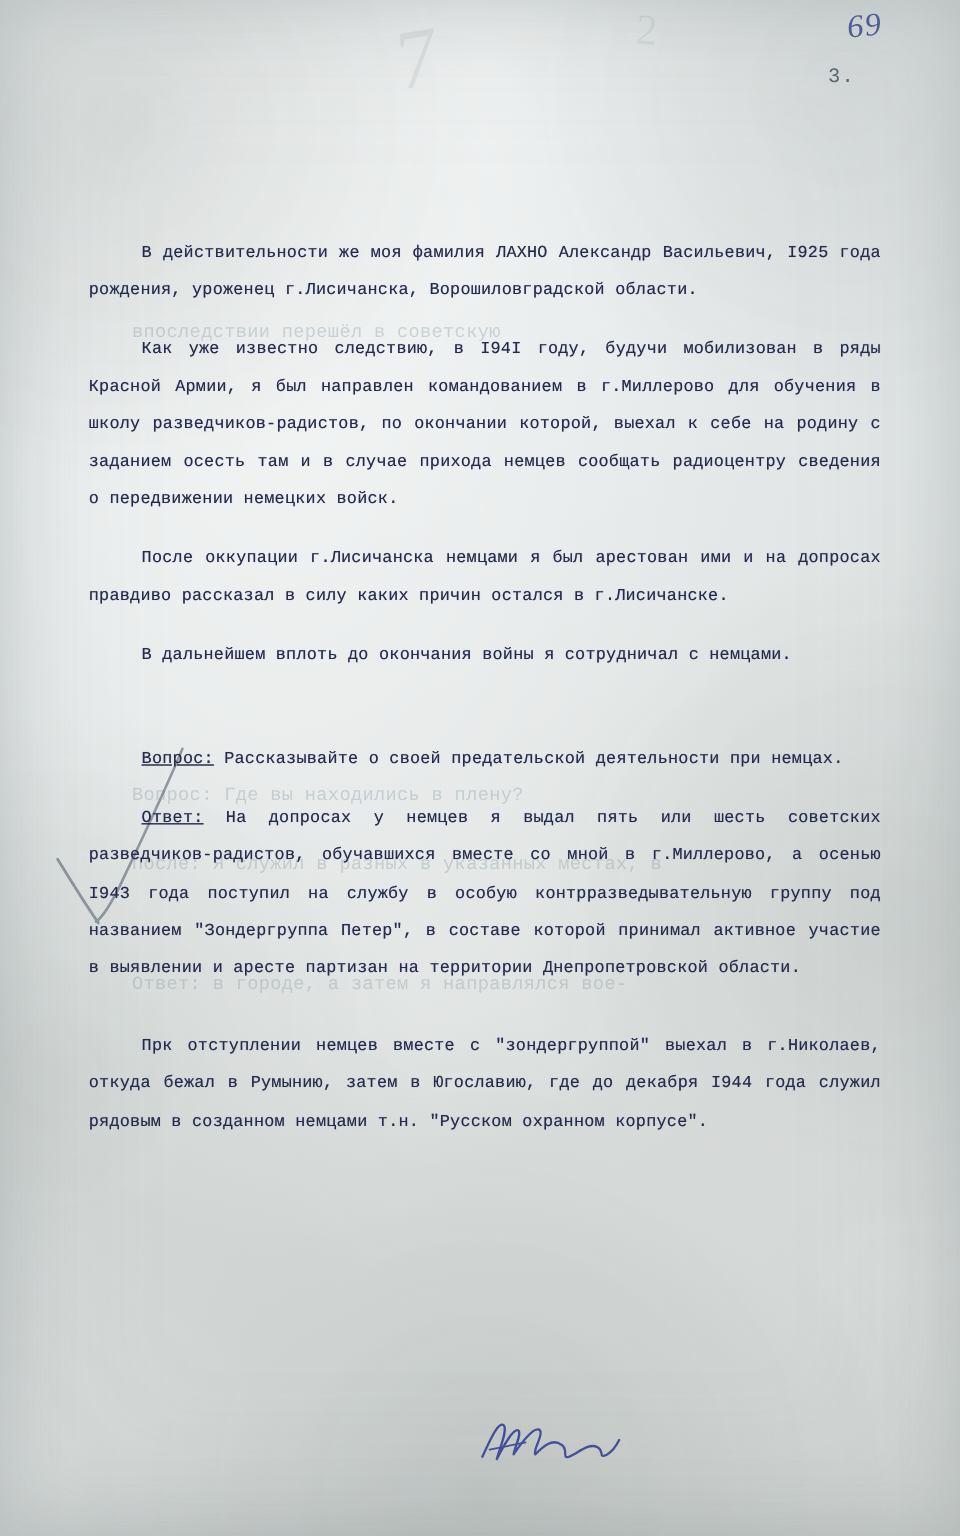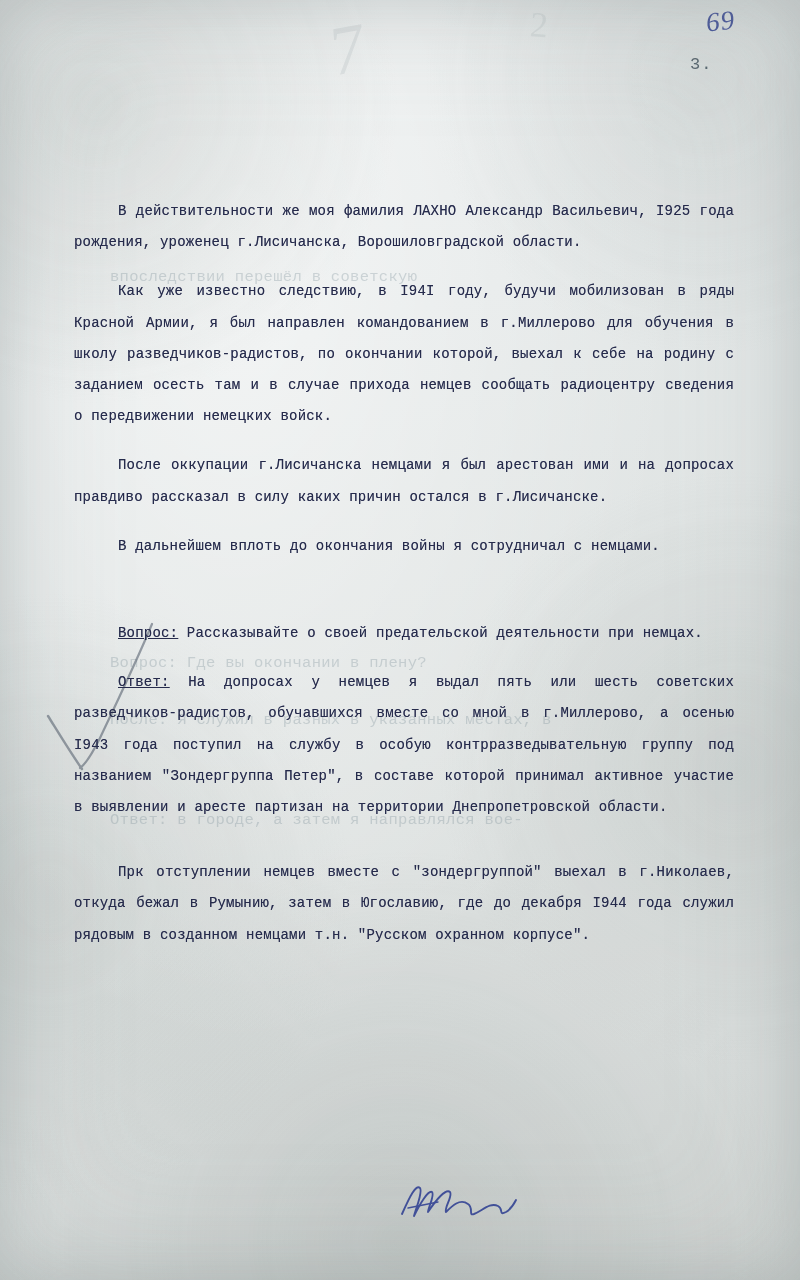--- a/index.html
+++ b/index.html
@@ -146,21 +146,21 @@
   .bleed-5 { top: 1015px; left: 150px; }
 </style>
 </head>
 <body>
 
 <div class="page">
 
   <div class="grain"></div>
 
   <div class="bleed bleed-1">впоследствии перешёл в советскую</div>
-  <div class="bleed bleed-2">Вопрос: Где вы окончании в плену?</div>
+  <div class="bleed bleed-2">Вопрос: Где вы находились в плену?</div>
   <div class="bleed bleed-3">После: Я служил в разных в указанных местах, в</div>
   <div class="bleed bleed-4">Ответ: в городе, а затем я направлялся вое-</div>
 
   <div class="page-number-hand">69</div>
 
   <div class="stamp-num">3.</div>
 
   <div class="ghost-mark ghost-7">7</div>
   <div class="ghost-mark ghost-2">2</div>
 

